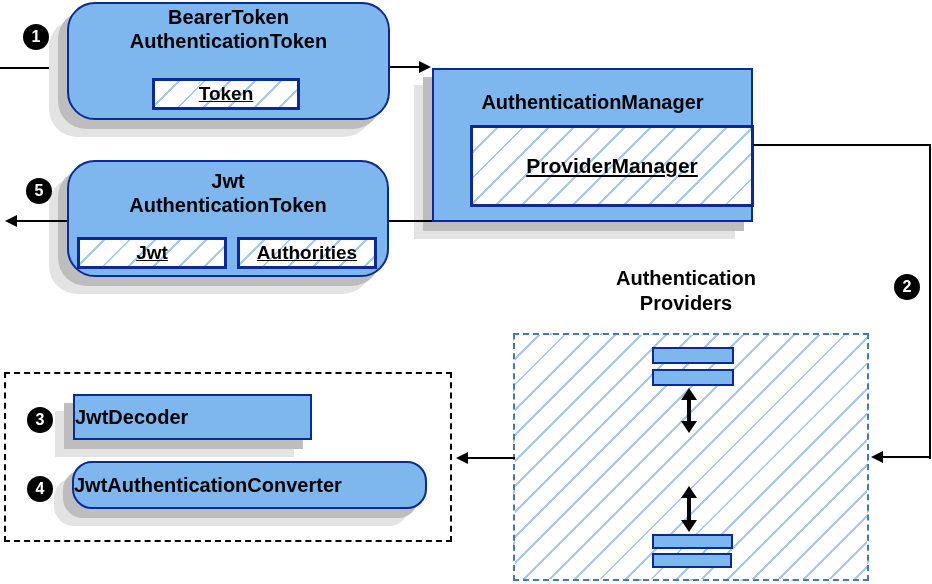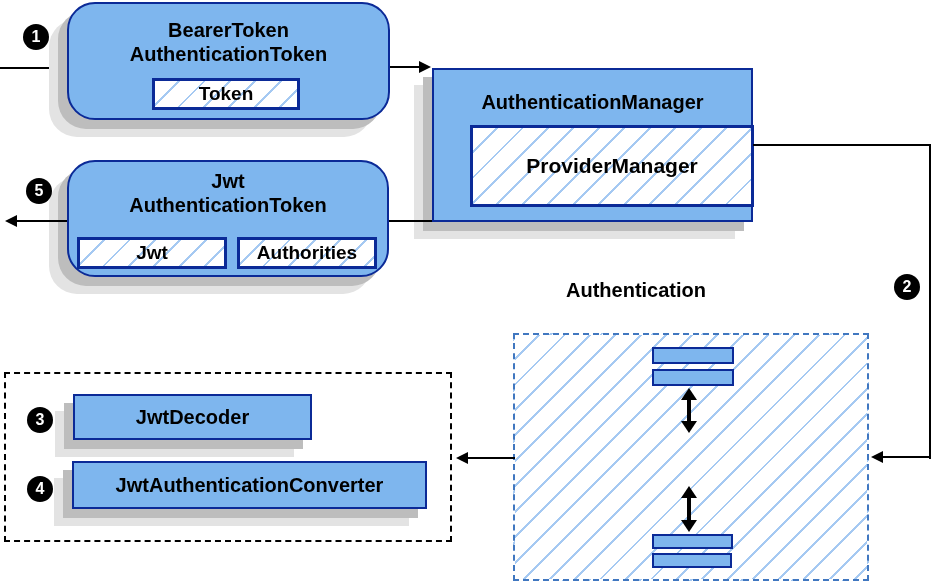--- a/index.html
+++ b/index.html
@@ -8,24 +8,25 @@
     font-family:"Liberation Sans",sans-serif;font-weight:bold;color:#000;
   }
   
   .node{
     position:absolute;box-sizing:border-box;
     background:#7eb6ee;border:2px solid #0b2a97;
     box-shadow:-9px 9px 0 0 #bdbdbd,-18px 17px 0 0 #e3e3e3;
   }
   .rounded{border-radius:28px;}
   .node-title{text-align:center;font-size:20px;line-height:24px;}
-  .center-flex{display:flex;align-items:center;justify-content:center;}
+  .center-flex{display:flex;align-items:center;}
   .hatch{
     background-color:#ffffff;
     background-image:repeating-linear-gradient(135deg,rgba(255,255,255,0) 0 16px,#a5c9f2 16px 18px);
+    text-decoration:underline;
   }
   .field{
     position:absolute;box-sizing:border-box;border:3px solid #0b2a97;
     display:flex;align-items:center;justify-content:center;font-size:19px;
   }
   .mini-rect{
     position:absolute;box-sizing:border-box;background:#7eb6ee;border:2px solid #0b2a97;
   }
   
   .hline,.vline{position:absolute;background:#000;}
@@ -39,36 +40,36 @@
   .varrow .stem{position:absolute;left:6px;top:9px;bottom:9px;width:4px;background:#000;}
   .varrow .tip-up{position:absolute;left:0;top:0;width:0;height:0;border-left:8px solid transparent;border-right:8px solid transparent;border-bottom:12px solid #000;}
   .varrow .tip-down{position:absolute;left:0;bottom:0;width:0;height:0;border-left:8px solid transparent;border-right:8px solid transparent;border-top:12px solid #000;}
   
   .marker{
     position:absolute;width:26px;height:26px;border-radius:50%;background:#000;
     color:#fff;display:flex;align-items:center;justify-content:center;
     font-size:16px;line-height:26px;
   }
   
-  #bearer-box{left:67px;top:2px;width:323px;height:118px;padding-top:14px;}
+  #bearer-box{left:67px;top:2px;width:323px;height:118px;padding-top:1px;}
   #token-field{left:152px;top:78px;width:148px;height:32px;}
   #authmgr-box{left:432px;top:68px;width:321px;height:154px;}
   #authmgr-title{margin-top:20px;text-align:center;}
   #providermgr-field{left:470px;top:125px;width:284px;height:82px;font-size:21px;}
   #jwt-token-box{left:67px;top:160px;width:322px;height:117px;padding-top:7px;}
   #jwt-field{left:77px;top:237px;width:150px;height:32px;}
   #authorities-field{left:237px;top:237px;width:140px;height:32px;text-align:center;}
-  #providers-label{position:absolute;left:566px;top:266px;width:240px;text-align:left;font-size:20px;line-height:25px;margin-top:12px;}
+  #providers-label{position:absolute;left:566px;top:266px;width:240px;text-align:center;font-size:20px;line-height:25px;}
   #providers-box{
     position:absolute;box-sizing:border-box;left:513px;top:333px;width:356px;height:248px;
     border:2px dashed #4077c0;
   }
   #provider-node{left:528px;top:434px;width:331px;height:46px;font-size:21px;}
   #decoder-node{left:73px;top:394px;width:239px;height:46px;font-size:20px;}
-  #converter-node{left:72px;top:461px;width:355px;height:48px;font-size:20px;}
+  #converter-node{left:72px;top:461px;width:355px;height:48px;font-size:20px;border-radius:20px;}
   #dotted-box{position:absolute;box-sizing:border-box;left:4px;top:372px;width:448px;height:170px;border:2px dashed #000;}
   #rect-t1{left:652px;top:347px;width:82px;height:17px;}
   #rect-t2{left:652px;top:369px;width:82px;height:17px;}
   #rect-b1{left:652px;top:534px;width:81px;height:15px;}
   #rect-b2{left:652px;top:553px;width:80px;height:15px;}
   #varrow-1{left:681px;top:388px;height:45px;}
   #varrow-2{left:681px;top:486px;height:46px;}
   #marker-1{left:23px;top:24px;}
   #marker-5{left:26px;top:178px;}
   #marker-2{left:894px;top:274px;}
@@ -139,20 +140,21 @@
     <span>Authorities</span>
   </div>
   <div class="hline" id="line-6"></div>
   <div class="ah ah-left" id="head-6"></div>
   <div class="marker" id="marker-5">
       <span>5</span>
     </div>
 
   <div id="providers-label">
     <span style="display:block">Authentication</span>
+    <span style="display:block">Providers</span>
   </div>
   <div class="hatch" id="providers-box"></div>
 
   <div class="mini-rect" id="rect-t1"></div>
   <div class="mini-rect" id="rect-t2"></div>
   <div class="varrow" id="varrow-1">
     <div class="tip-up"></div>
     <div class="stem"></div>
     <div class="tip-down"></div>
   </div>

